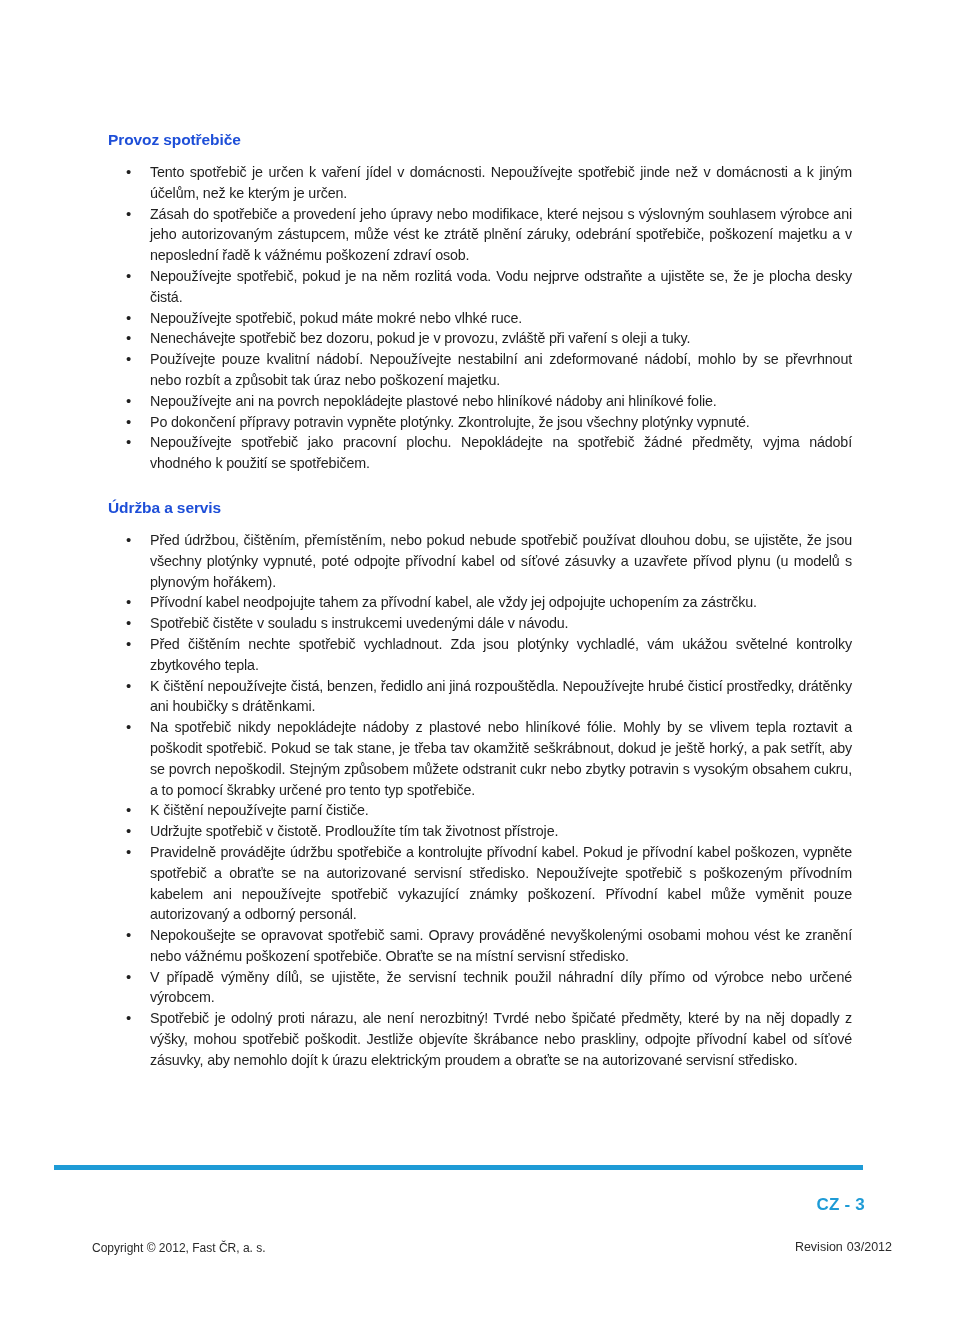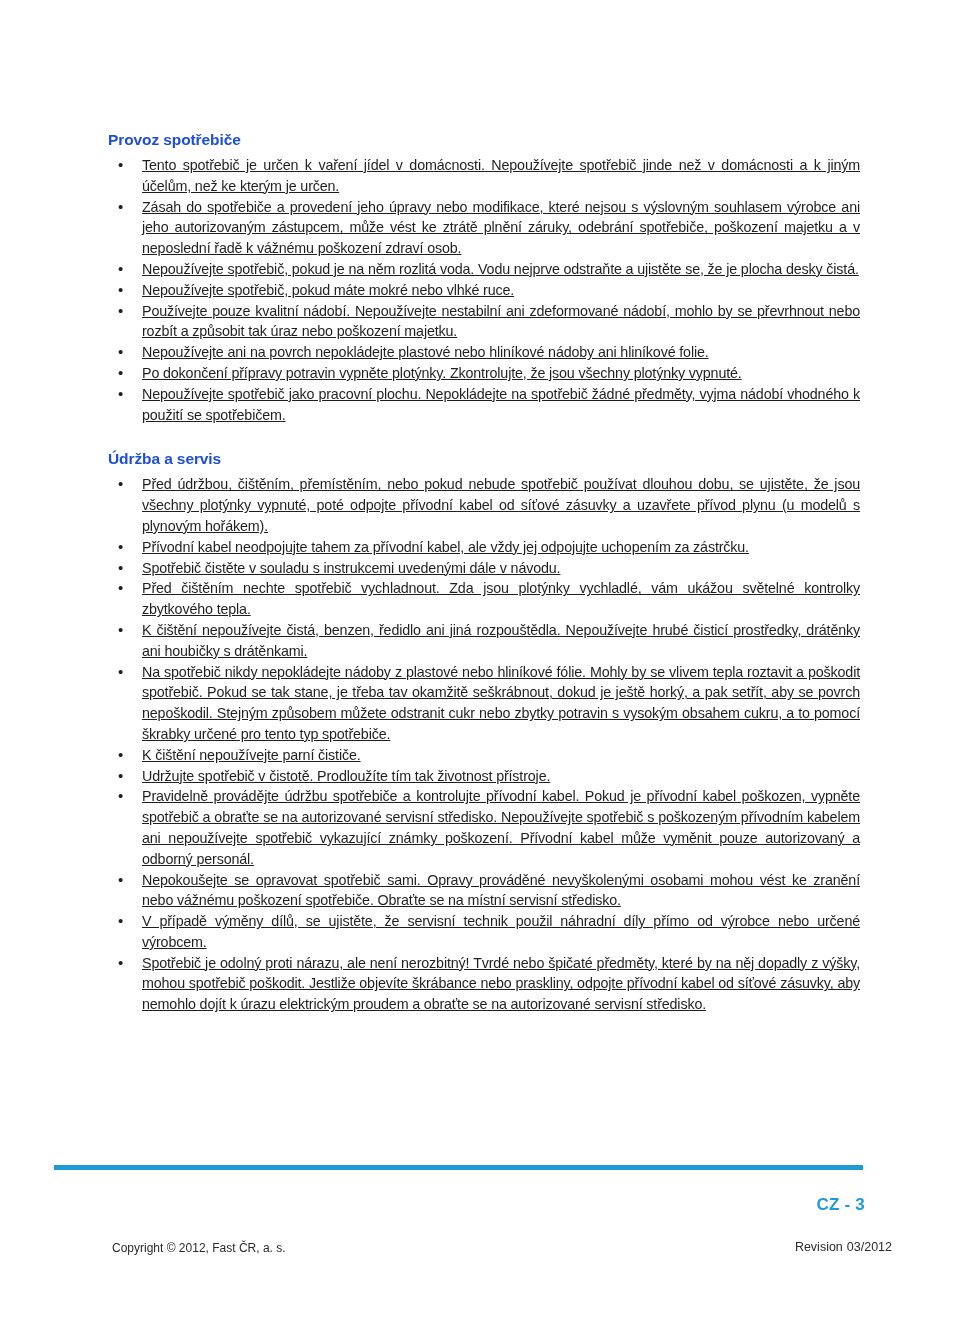--- a/index.html
+++ b/index.html
@@ -27,23 +27,22 @@
     line-height: 21px;
     margin: 0 0 5px 0;
     letter-spacing: -0.1px;
     color: #1d4ed8;
   }
   .section + .section .section-heading {
     margin-top: 23px;
   }
   ul.bullet-list {
     list-style: none;
-    margin: 4px;
+    margin: 12px;
     padding: 0;
-    text-decoration: underline;
   }
   ul.bullet-list li {
     position: relative;
     padding-left: 30px;
     font-size: 14.3px;
     line-height: 20.8px;
     text-align: justify;
     letter-spacing: -0.15px;
     margin: 0;
   }
@@ -68,21 +67,21 @@
   .page-number {
     position: absolute;
     top: 1195px;
     right: 107px;
     font-size: 17px;
     font-weight: bold;
     letter-spacing: 0.2px;
   }
   .footer-copyright {
     position: absolute;
-    left: 112px;
+    left: 92px;
     top: 1241px;
     font-size: 12px;
     color: #2a2a2a;
   }
   .footer-revision {
     position: absolute;
     right: 80px;
     top: 1240px;
     font-size: 12.5px;
     color: #2a2a2a;
@@ -97,20 +96,21 @@
 
 <div class="content">
 
   <div class="section">
     <h2 class="section-heading">Provoz spotřebiče</h2>
     <ul class="bullet-list">
       <li>Tento spotřebič je určen k vaření jídel v domácnosti. Nepoužívejte spotřebič jinde než v domácnosti a k jiným účelům, než ke kterým je určen.</li>
       <li>Zásah do spotřebiče a provedení jeho úpravy nebo modifikace, které nejsou s výslovným souhlasem výrobce ani jeho autorizovaným zástupcem, může vést ke ztrátě plnění záruky, odebrání spotřebiče, poškození majetku a v neposlední řadě k vážnému poškození zdraví osob.</li>
       <li>Nepoužívejte spotřebič, pokud je na něm rozlitá voda. Vodu nejprve odstraňte a ujistěte se, že je plocha desky čistá.</li>
       <li>Nepoužívejte spotřebič, pokud máte mokré nebo vlhké ruce.</li>
+      <li>Nenechávejte spotřebič bez dozoru, pokud je v provozu, zvláště při vaření s oleji a tuky.</li>
       <li>Používejte pouze kvalitní nádobí. Nepoužívejte nestabilní ani zdeformované nádobí, mohlo by se převrhnout nebo rozbít a způsobit tak úraz nebo poškození majetku.</li>
       <li>Nepoužívejte ani na povrch nepokládejte plastové nebo hliníkové nádoby ani hliníkové folie.</li>
       <li>Po dokončení přípravy potravin vypněte plotýnky. Zkontrolujte, že jsou všechny plotýnky vypnuté.</li>
       <li>Nepoužívejte spotřebič jako pracovní plochu. Nepokládejte na spotřebič žádné předměty, vyjma nádobí vhodného k použití se spotřebičem.</li>
     </ul>
   </div>
 
   <div class="section">
     <h2 class="section-heading">Údržba a servis</h2>
     <ul class="bullet-list">

